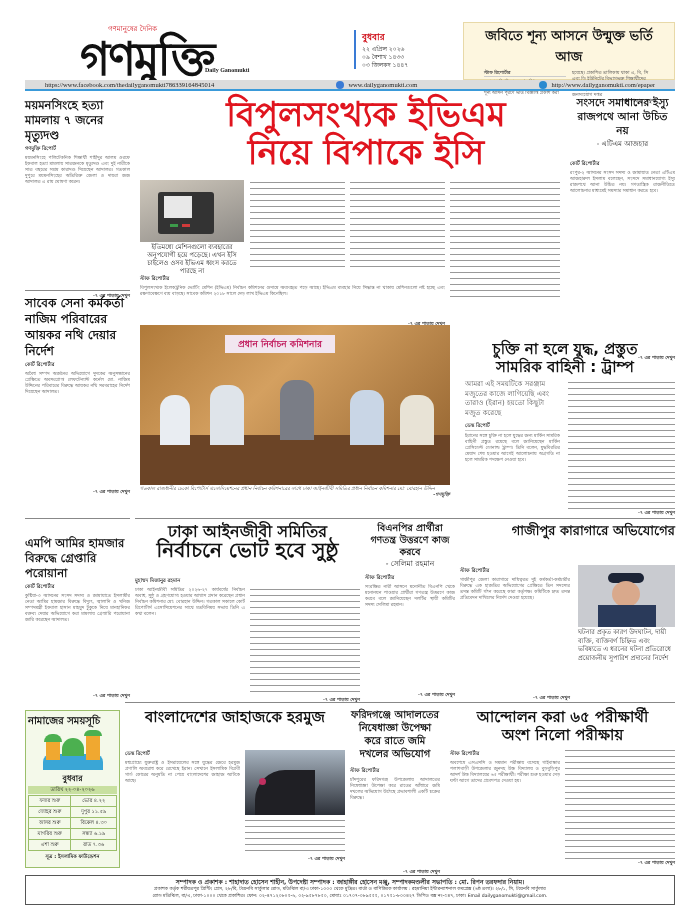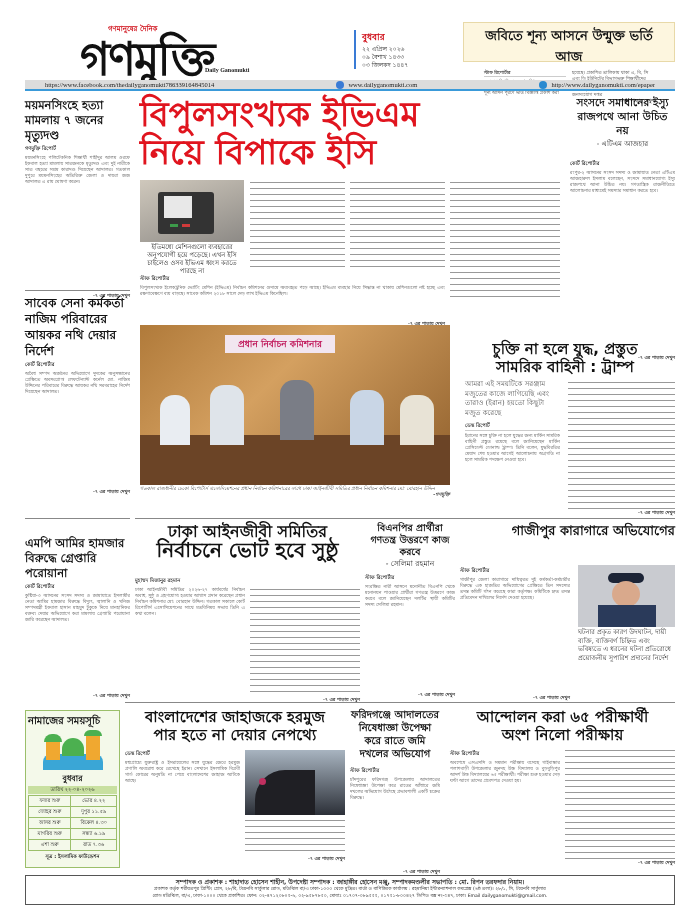--- a/index.html
+++ b/index.html
@@ -1,24 +1,24 @@
 <!DOCTYPE html>
 <html><head>
 <meta charset="utf-8">
 <style>
   * { box-sizing: border-box; margin: 0; padding: 0; }
   body { width: 700px; height: 910px; background: #fff; font-family: "DejaVu Sans", sans-serif; color: #222; overflow: hidden; position: relative; }
   .abs { position: absolute; }
-  .masthead-tag { left: 108px; top: 23px; font-size: 7px; color: #d0101a; font-weight: bold; }
+  .masthead-tag { left: 108px; top: 23px; font-size: 7px; color: #d0101a; font-weight: normal; }
   .masthead-logo { left: 80px; top: 24px; font-size: 46px; font-weight: 900; color: #111; font-family: "DejaVu Serif", serif; letter-spacing: -2px; }
   .masthead-sub { left: 205px; top: 67px; font-size: 6px; font-weight: bold; font-family: "Liberation Serif", serif; }
   .date-block { left: 354px; top: 30px; border-left: 2px solid #3a7bd5; padding-left: 6px; }
   .date-day { font-size: 9px; color: #d0101a; font-weight: bold; }
   .date-line { font-size: 6px; color: #333; line-height: 8px; }
-  .teaser { left: 463px; top: 22px; width: 212px; height: 40px; background: #fdf6df; border: 1px solid #e8d9a8; padding: 3px 20px; }
+  .teaser { left: 463px; top: 22px; width: 212px; height: 58px; background: #fdf6df; border: 1px solid #e8d9a8; padding: 3px 20px; }
   .teaser-title { font-size: 13px; font-weight: bold; text-align: center; color: #111; }
   .teaser-cols { display: flex; gap: 6px; margin-top: 2px; }
   .teaser-cols div { flex: 1; font-size: 4.5px; line-height: 5.5px; color: #444; }
   .teaser-reporter { font-size: 5px; font-weight: bold; border-bottom: 1px solid #ccc; margin-bottom: 2px; }
   .urlbar { left: 25px; top: 80px; width: 650px; height: 11px; background: #dcdcdc; display: flex; align-items: center; justify-content: space-between; font-family: "Liberation Serif", serif; font-size: 6.5px; padding: 0 20px; border-bottom: 2px solid #3a9ad9; }
   .urlbar span { display: flex; align-items: center; gap: 4px; }
   .dot { width: 8px; height: 8px; border-radius: 50%; display: inline-block; }
   .hl { font-weight: bold; color: #111; }
   .body-text { font-size: 4.5px; line-height: 6px; color: #555; text-align: justify; }
   .reporter { font-size: 5px; font-weight: bold; color: #333; margin: 2px 0; }
@@ -123,21 +123,21 @@
         </tr>
         <tr>
           <td>এশা শুরু</td>
           <td>রাত ৭.৩৬</td>
         </tr>
       </tbody>
   </table>
   <div style="font-size:5px; text-align:center; margin-top:2px; font-weight:bold;">সূত্র : ইসলামিক ফাউন্ডেশন</div>
 </div>
 
-<div class="abs" style="left:140px; top:95px; width:420px; ">
+<div class="abs" style="left:156px; top:95px; width:420px; text-align:center;">
   <div style="font-size:34px; line-height:38px; font-weight:900; color:#e0141e;">বিপুলসংখ্যক ইভিএম</div>
   <div style="font-size:34px; line-height:38px; font-weight:900; color:#e0141e;">নিয়ে বিপাকে ইসি</div>
 </div>
 
 <div class="abs" style="left:140px; top:180px; width:104px; height:62px; background:linear-gradient(160deg,#cfc8bc,#8d8a86);">
   <div style="position:absolute; left:18px; top:12px; width:56px; height:42px; background:#333; border-radius:3px;"></div>
   <div style="position:absolute; left:24px; top:16px; width:28px; height:22px; background:#e8e8e8;"></div>
   <div style="position:absolute; left:30px; top:44px; width:8px; height:3px; background:#3c9a4a;"></div>
   <div style="position:absolute; left:42px; top:44px; width:8px; height:3px; background:#d03a3a;"></div>
 </div>
@@ -231,21 +231,20 @@
 <div class="abs" style="left:578px; top:565px; width:97px; height:62px; background:#c9cbd0; overflow:hidden;">
   <div style="position:absolute; left:30px; top:8px; width:36px; height:10px; background:#1c2436; border-radius:6px;"></div>
   <div style="position:absolute; left:34px; top:16px; width:28px; height:26px; background:#d9a98c; border-radius:50%;"></div>
   <div style="position:absolute; left:20px; top:40px; width:58px; height:24px; background:#2a3a5a;"></div>
 </div>
 <div class="abs" style="left:578px; top:628px; width:97px; font-size:6.5px; line-height:8.5px; color:#333;">ঘটনার প্রকৃত কারণ উদঘাটন, দায়ী ব্যক্তি, ব্যক্তিবর্গ চিহ্নিত এবং ভবিষ্যতে এ ধরনের ঘটনা প্রতিরোধে প্রয়োজনীয় সুপারিশ প্রদানের নির্দেশ</div>
 
 <div class="abs divider" style="left:125px; top:702px; width:550px; height:1px;"></div>
 <div class="abs" style="left:125px; top:708px; width:220px; text-align:center;">
   <div class="hl" style="font-size:15px; line-height:18px;">বাংলাদেশের জাহাজকে হরমুজ</div>
-  <div class="hl" style="font-size:15px; line-height:18px;">পার হতে না দেয়ার নেপথ্যে</div>
 </div>
 <div class="abs" style="left:125px; top:748px; width:115px;">
   <div class="reporter">ডেস্ক রিপোর্ট</div>
   <div class="body-text" style="height:105px; overflow:hidden;">মধ্যপ্রাচ্যে যুক্তরাষ্ট্র ও ইসরায়েলের সঙ্গে যুদ্ধের জেরে হরমুজ প্রণালি অবরোধ করে রেখেছে ইরান। সেখানে ইসলামিক বিপ্লবী গার্ড কোরের অনুমতি না পেয়ে বাংলাদেশের জাহাজ আটকে আছে।</div>
 </div>
 <div class="abs" style="left:245px; top:750px; width:100px; height:65px; background:linear-gradient(180deg,#a8b4c0,#2c3038);">
   <div style="position:absolute; left:10px; top:20px; width:60px; height:45px; background:#1f1f24; border-radius:30px 0 0 0;"></div>
   <div style="position:absolute; left:14px; top:28px; width:7px; height:7px; background:#c03060; border-radius:50%;"></div>
 </div>
 <div class="abs" style="left:245px; top:818px; width:100px;">

